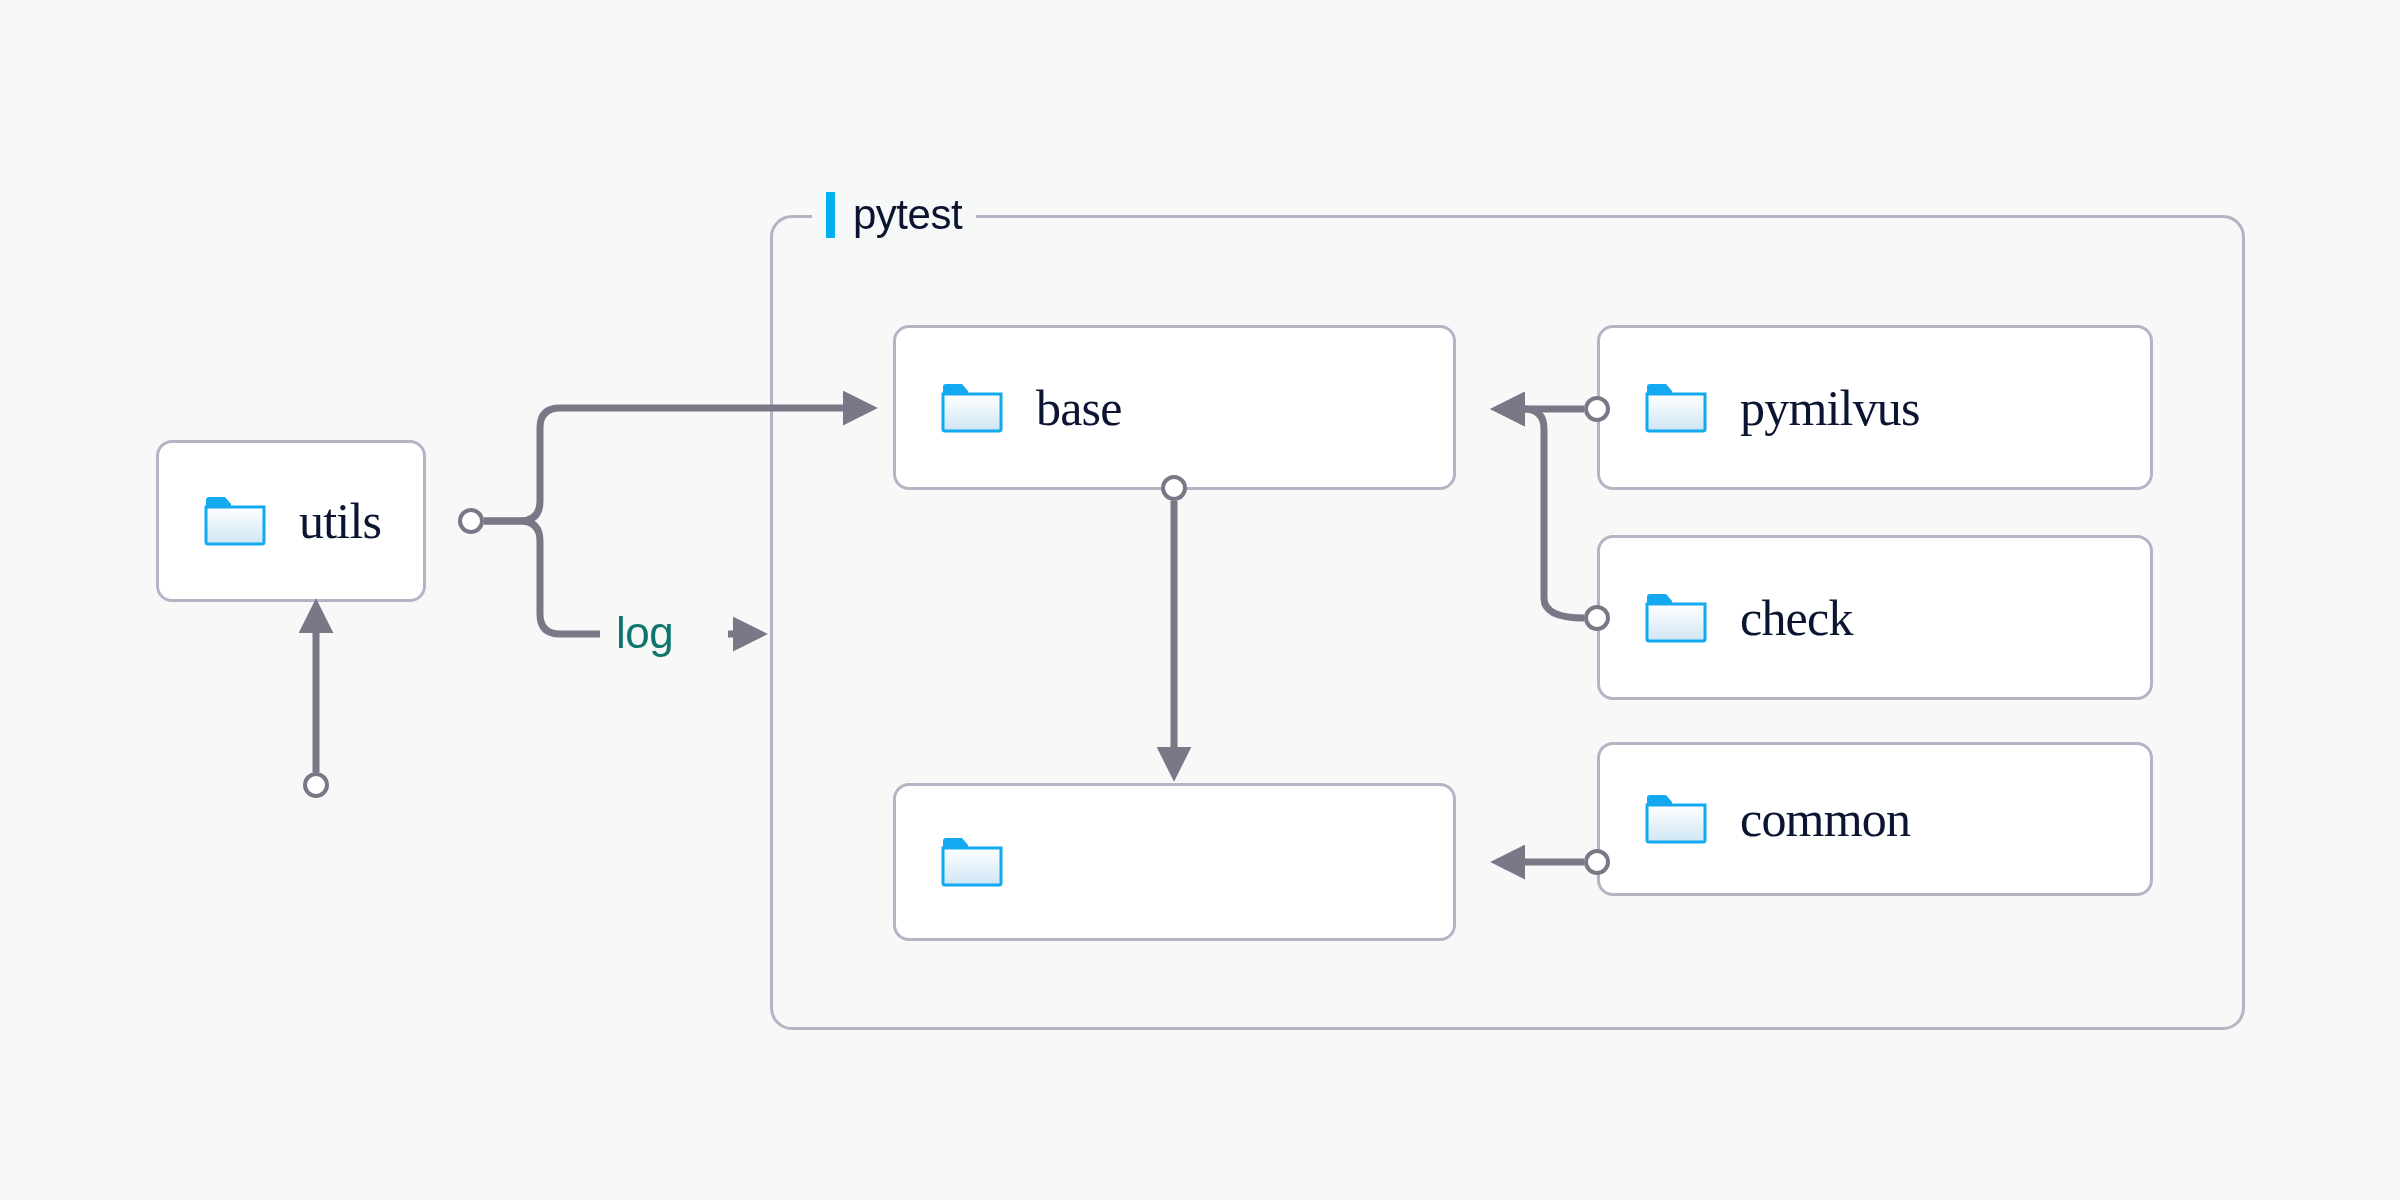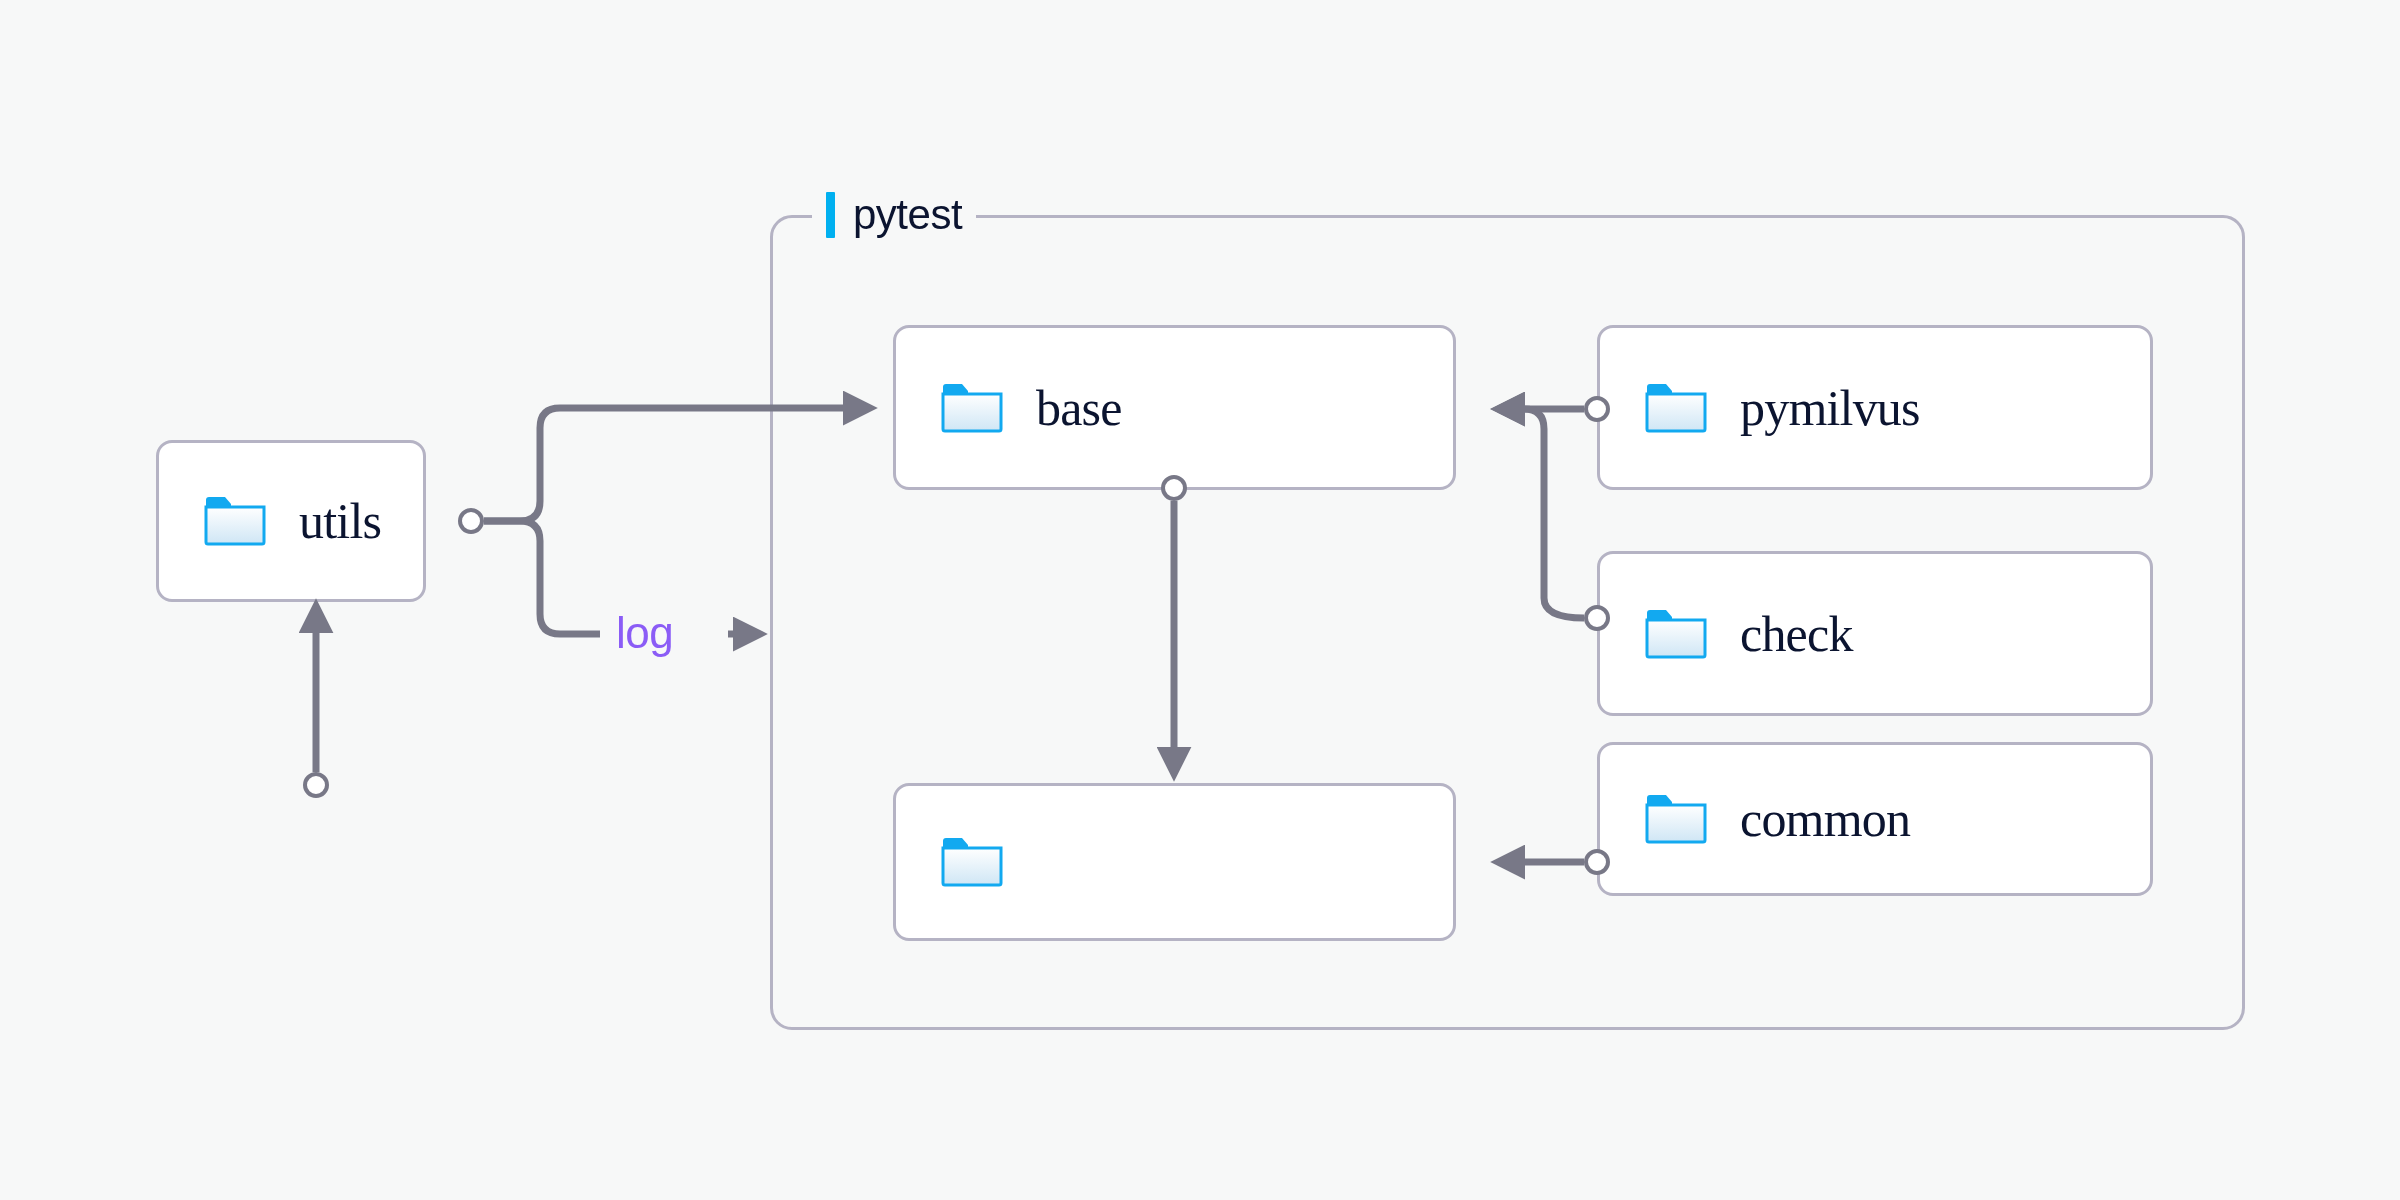--- a/index.html
+++ b/index.html
@@ -106,21 +106,21 @@
     stroke: #787887;
     stroke-width: 7;
     stroke-linecap: butt;
     stroke-linejoin: round;
   }
 
   
   .edge-label {
     position: absolute;
     font-size: 44px;
-    color: #8b5cf6;
+    color: #0f766e;
     letter-spacing: -0.5px;
     white-space: nowrap;
     z-index: 6;
     background: #f7f8f8;
     padding: 0 8px;
   }
 </style>
 </head>
 <body>
 
@@ -197,21 +197,21 @@
     <div class="node-inner">
       <svg class="folder-icon" viewBox="0 0 64 52">
         <path d="M3 12 L3 5 Q3 2 6 2 L22 2 L28 9 L28 12 Z" fill="#12a9f0"></path>
         <path d="M3 12 L61 12 L61 47 Q61 49 59 49 L5 49 Q3 49 3 47 Z" fill="url(#folderGrad)" stroke="#12a9f0" stroke-width="3"></path>
       </svg>
       <span class="node-label">pymilvus</span>
     </div>
   </div>
   <div class="port" style="left:1584px; top:396px;"></div>
 
-  <div class="node" style="left:1597px; top:535px; width:556px; height:165px;margin-top:16px;">
+  <div class="node" style="left:1597px; top:535px; width:556px; height:165px;">
     <div class="node-inner">
       <svg class="folder-icon" viewBox="0 0 64 52">
         <path d="M3 12 L3 5 Q3 2 6 2 L22 2 L28 9 L28 12 Z" fill="#12a9f0"></path>
         <path d="M3 12 L61 12 L61 47 Q61 49 59 49 L5 49 Q3 49 3 47 Z" fill="url(#folderGrad)" stroke="#12a9f0" stroke-width="3"></path>
       </svg>
       <span class="node-label">check</span>
     </div>
   </div>
   <div class="port" style="left:1584px; top:605px;"></div>
 

